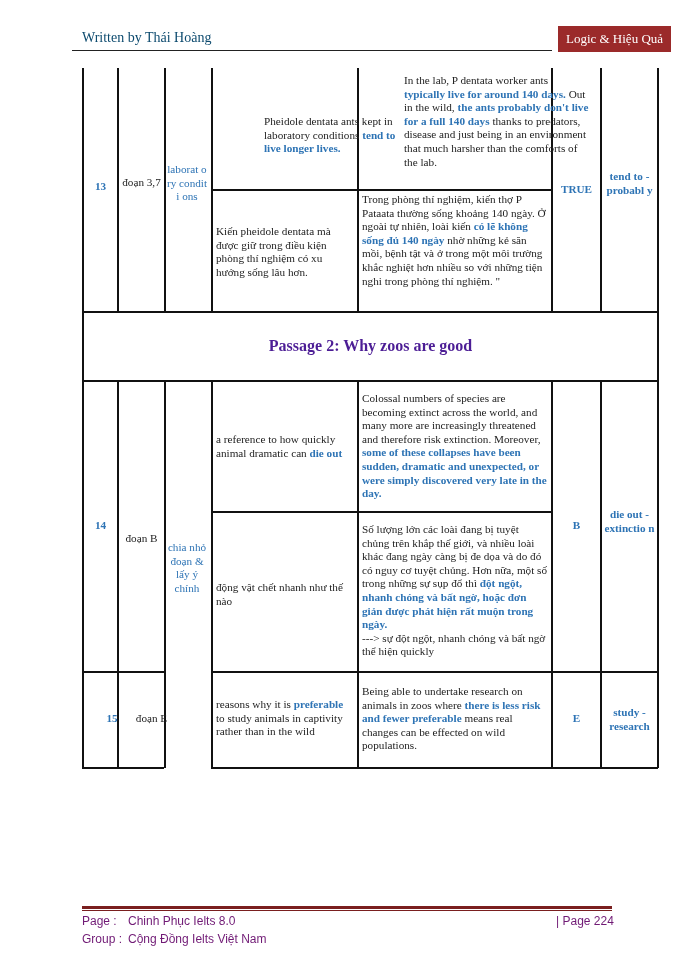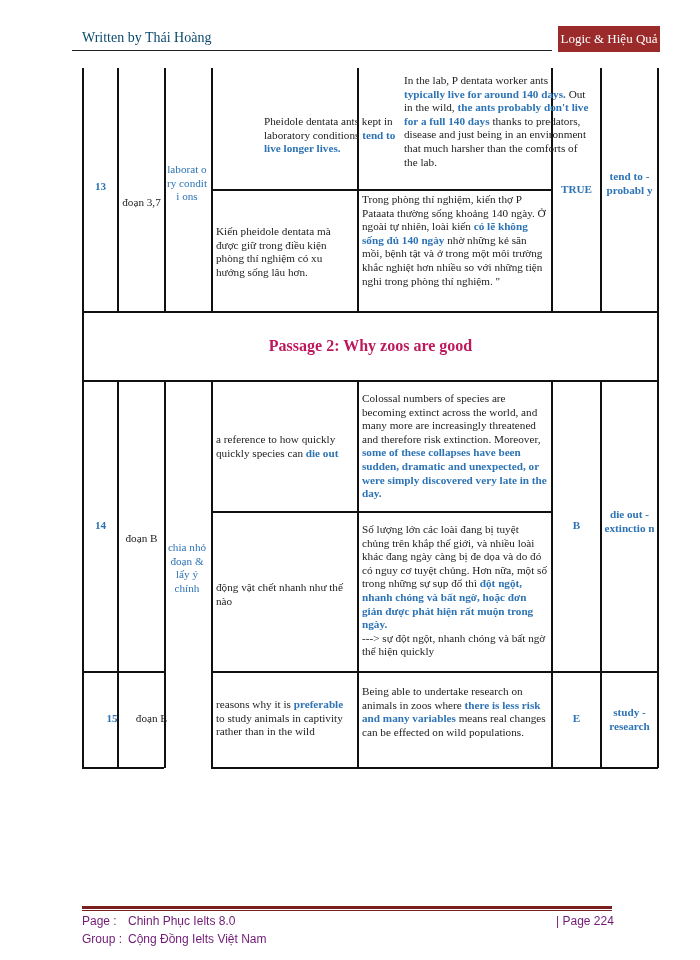--- a/index.html
+++ b/index.html
@@ -1,26 +1,26 @@
 <!DOCTYPE html>
 <html><head>
 <meta charset="utf-8">
 <style>
   html, body { margin:0; padding:0; background:#fff; }
   body { width:700px; height:960px; position:relative; font-family:"Liberation Serif", "DejaVu Serif", serif; color:#222; overflow:hidden; }
   .header-left { position:absolute; left:82px; top:30px; font-size:14px; color:#0c4a6e; }
   .header-rule { position:absolute; left:72px; top:50px; width:480px; height:1px; background:#222; }
-  .header-badge { position:absolute; left:558px; top:26px; width:102px; height:26px; background:#9b2a2a; color:#fff; font-size:13px; line-height:26px; text-align:center; }
+  .header-badge { position:absolute; left:558px; top:26px; width:113px; height:26px; background:#9b2a2a; color:#fff; font-size:13px; line-height:26px; text-align:center; }
   .blue { color:#2e74b5; }
   .bb { color:#2e74b5; font-weight:bold; }
   .cell { position:absolute; box-sizing:border-box; font-size:11.2px; line-height:13.6px; }
   .vl { position:absolute; width:1.5px; background:#111; }
   .hl { position:absolute; height:1.5px; background:#111; }
   .center { text-align:center; }
-  .passage { position:absolute; left:82px; top:312px; width:577px; height:68px; text-align:center; line-height:68px; color:#be185d; font-weight:bold; font-size:16px; }
+  .passage { position:absolute; left:82px; top:312px; width:577px; height:68px; text-align:center; line-height:68px; color:#4c1d95; font-weight:bold; font-size:16px; }
   .footer-rule1 { position:absolute; left:82px; top:906px; width:530px; height:3px; background:#7a1f1f; }
   .footer-rule2 { position:absolute; left:82px; top:910px; width:530px; height:1px; background:#7a1f1f; }
   .footer { position:absolute; font-family:"Liberation Sans", "DejaVu Sans", sans-serif; font-size:12px; color:#701a75; }
 </style>
 </head>
 <body>
 
 <div class="header-left">Written by Thái Hoàng</div>
 <div class="header-rule"></div>
 <div class="header-badge">Logic &amp; Hiệu Quả</div>
@@ -51,46 +51,46 @@
   <div class="vl" style="left:600px;top:380px;height:388px;"></div>
   <div class="vl" style="left:657px;top:380px;height:388px;"></div>
   <div class="hl" style="left:211px;top:511px;width:340px;"></div>
   <div class="hl" style="left:82px;top:671px;width:82px;"></div>
   <div class="hl" style="left:211px;top:671px;width:447px;"></div>
   <div class="hl" style="left:82px;top:767px;width:82px;"></div>
   <div class="hl" style="left:211px;top:767px;width:447px;"></div>
 </div>
 
 <div class="cell center bb" style="left:84px;top:180px;width:33px;">13</div>
-<div class="cell center" style="left:119px;top:176px;width:45px;margin-top:20px;">đoạn 3,7</div>
+<div class="cell center" style="left:119px;top:176px;width:45px;">đoạn 3,7</div>
 <div class="cell center blue" style="left:166px;top:163px;width:42px;word-break:break-all;">laborat ory conditi ons</div>
 <div class="cell" id="q13en" style="left:216px;top:115px;width:136px;margin-left:48px;"><span>Pheidole dentata ants kept in laboratory conditions </span><span class="bb">tend to live longer lives.</span></div>
 <div class="cell" style="left:216px;top:225px;width:132px;">Kiến pheidole dentata mà được giữ trong điều kiện phòng thí nghiệm có xu hướng sống lâu hơn.</div>
 <div class="cell" style="left:362px;top:74px;width:186px;margin-left:42px;"><span>In the lab, P dentata worker ants </span><span class="bb">typically live for around 140 days.</span><span> Out in the wild, </span><span class="bb">the ants probably don't live for a full 140 days</span><span> thanks to predators, disease and just being in an environment that much harsher than the comforts of the lab.</span></div>
 <div class="cell" style="left:362px;top:193px;width:186px;"><span>Trong phòng thí nghiệm, kiến thợ P Pataata thường sống khoảng 140 ngày. Ở ngoài tự nhiên, loài kiến </span><span class="bb">có lẽ không sống đủ 140 ngày</span><span> nhờ những kẻ săn mồi, bệnh tật và ở trong một môi trường khắc nghiệt hơn nhiều so với những tiện nghi trong phòng thí nghiệm. "</span></div>
 <div class="cell center bb" style="left:553px;top:183px;width:47px;">TRUE</div>
 <div class="cell center bb" style="left:603px;top:170px;width:53px;">tend to - probabl y</div>
 
 <div class="passage">Passage 2: Why zoos are good</div>
 
 <div class="cell center bb" style="left:84px;top:519px;width:33px;">14</div>
 <div class="cell center" style="left:119px;top:532px;width:45px;">đoạn B</div>
 <div class="cell center blue" style="left:166px;top:541px;width:42px;">chia nhỏ đoạn &amp; lấy ý chính</div>
-<div class="cell" style="left:216px;top:433px;width:134px;"><span>a reference to how quickly quickly species can </span><span class="bb">die out</span></div>
+<div class="cell" style="left:216px;top:433px;width:134px;"><span>a reference to how quickly animal dramatic can </span><span class="bb">die out</span></div>
 <div class="cell" style="left:216px;top:581px;width:136px;">động vật chết nhanh như thế nào</div>
 <div class="cell" style="left:362px;top:392px;width:186px;"><span>Colossal numbers of species are becoming extinct across the world, and many more are increasingly threatened and therefore risk extinction. Moreover, </span><span class="bb">some of these collapses have been sudden, dramatic and unexpected, or were simply discovered very late in the day.</span></div>
 <div class="cell" style="left:362px;top:523px;width:186px;white-space:pre-line;"><span>Số lượng lớn các loài đang bị tuyệt chủng trên khắp thế giới, và nhiều loài khác đang ngày càng bị đe dọa và do đó có nguy cơ tuyệt chủng. Hơn nữa, một số trong những sự sụp đổ thì </span><span class="bb">đột ngột, nhanh chóng và bất ngờ, hoặc đơn giản được phát hiện rất muộn trong ngày.</span><span>
 ---&gt; sự đột ngột, nhanh chóng và bất ngờ thể hiện quickly</span></div>
 <div class="cell center bb" style="left:553px;top:519px;width:47px;">B</div>
 <div class="cell center bb" style="left:603px;top:508px;width:53px;">die out - extinctio n</div>
 
 <div class="cell center bb" style="left:84px;top:712px;width:56px;">15</div>
 <div class="cell center" style="left:119px;top:712px;width:65px;">đoạn E</div>
 <div class="cell" style="left:216px;top:698px;width:138px;"><span>reasons why it is </span><span class="bb">preferable</span><span> to study animals in captivity rather than in the wild</span></div>
-<div class="cell" style="left:362px;top:685px;width:186px;"><span>Being able to undertake research on animals in zoos where </span><span class="bb">there is less risk and many variables</span><span> means real changes can be effected on wild populations.</span></div>
+<div class="cell" style="left:362px;top:685px;width:186px;"><span>Being able to undertake research on animals in zoos where </span><span class="bb">there is less risk and fewer preferable</span><span> means real changes can be effected on wild populations.</span></div>
 <div class="cell center bb" style="left:553px;top:712px;width:47px;">E</div>
 <div class="cell center bb" style="left:603px;top:706px;width:53px;">study - research</div>
 
 <div class="footer-rule1"></div>
 <div class="footer-rule2"></div>
 <div class="footer" style="left:82px;top:914px;">Page :</div>
 <div class="footer" style="left:128px;top:914px;">Chinh Phục Ielts 8.0</div>
 <div class="footer" style="left:82px;top:932px;">Group :</div>
 <div class="footer" style="left:128px;top:932px;">Cộng Đồng Ielts Việt Nam</div>
 <div class="footer" style="left:556px;top:914px;">| Page 224</div>

